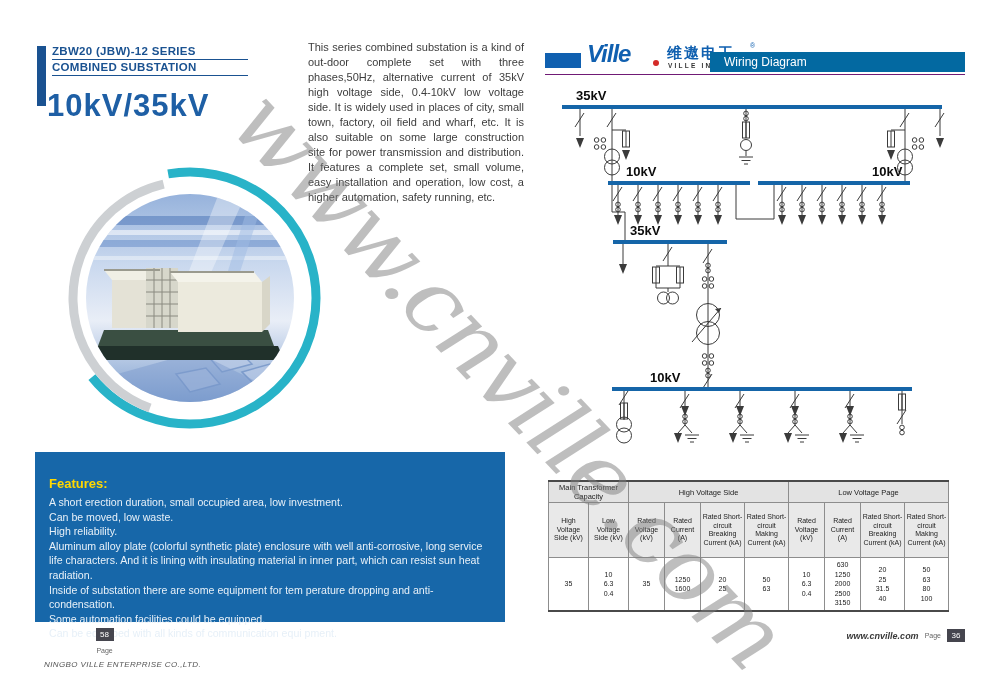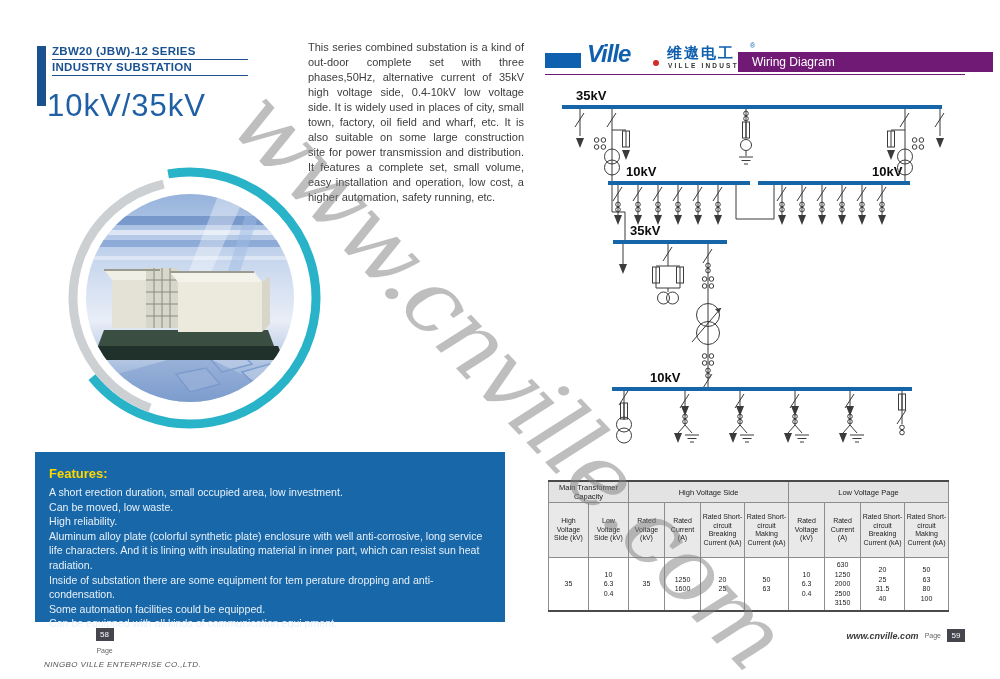--- a/index.html
+++ b/index.html
@@ -6,52 +6,52 @@
   body{width:1000px;height:679px;position:relative;overflow:hidden;background:#ffffff;
        font-family:"Liberation Sans",sans-serif;color:#333;}
   .abs{position:absolute;}
 
   
   #title-block{left:37px;top:44px;}
   .title-bar{position:absolute;left:0;top:2px;width:9px;height:60px;background:#1a5291;}
   .title-lines{margin-left:15px;width:196px;}
   .title-line{font-size:11.5px;font-weight:bold;color:#1a5291;letter-spacing:.3px;
               border-bottom:1.5px solid #1a5291;padding:1px 0 2px 0;}
-  #voltage-title{left:47px;top:88px;font-size:31px;font-weight:400;color:#1e5fa5;letter-spacing:1px;}
+  #voltage-title{left:47px;top:88px;font-size:31px;font-weight:700;color:#1e5fa5;letter-spacing:1px;}
 
   
   #intro{left:308px;top:40px;width:216px;font-size:11px;line-height:15px;color:#3d3d3d;
          text-align:justify;}
 
   
   #logo-row{left:545px;top:40px;width:420px;height:34px;border-bottom:1px solid #701a75;}
   .logo-block{position:absolute;left:0;top:13px;width:36px;height:15px;background:#1060b0;}
   .logo-word{position:absolute;left:42px;top:0px;font-style:italic;font-weight:bold;
              color:#1060b0;font-size:24px;letter-spacing:-1px;}
   .logo-dot{position:absolute;left:108px;top:20px;width:6px;height:6px;border-radius:50%;background:#d42a28;}
   .logo-cn{position:absolute;left:122px;top:4px;font-size:15px;font-weight:bold;color:#1060b0;letter-spacing:2px;}
   .logo-reg{position:absolute;left:205px;top:2px;font-size:7px;color:#1060b0;}
   .logo-sub{position:absolute;left:123px;top:22px;font-size:6.5px;font-weight:bold;
             letter-spacing:2.2px;color:#333;}
-  .section-bar{position:absolute;left:165px;top:12px;width:255px;height:20px;background:#701a75;
-               color:#fff;font-size:12px;line-height:20px;padding-left:14px;box-sizing:border-box;margin-left:28px;}
+  .section-bar{position:absolute;left:165px;top:12px;width:255px;height:20px;background:#0369a1;
+               color:#fff;font-size:12px;line-height:20px;padding-left:14px;box-sizing:border-box;}
 
   
   #photo{left:56px;top:164px;}
 
   
   #diagram{left:550px;top:84px;}
   .wire{stroke:#3b3b3b;stroke-width:1;fill:none;}
   .solid{fill:#3b3b3b;stroke:none;}
   .bus{fill:#1565a8;}
   .buslabel{font:bold 13px "Liberation Sans",sans-serif;fill:#0b0b0b;}
 
   
   #features{left:35px;top:452px;width:470px;height:170px;background:#1767a9;box-sizing:border-box;
-            padding:14px 14px;}
+            padding:24px 14px;}
   .features-heading{color:#ffd800;font-weight:bold;font-size:13px;margin-bottom:4px;}
   .features-body{color:#e7f0f8;font-size:10.6px;line-height:14.6px;white-space:pre-line;}
 
   
   #spec-table{left:548px;top:480px;width:401px;border-collapse:collapse;table-layout:fixed;
               font-size:7px;color:#222;background:#d946ef;}
   #spec-table th,#spec-table td{border:1px solid #8d8d8d;text-align:center;vertical-align:middle;
               padding:1px 1px;font-weight:normal;}
   #spec-table tr.grp th{background:#e3e3e3;height:15px;font-size:7.5px;}
   #spec-table tr.hdr th{background:#e9e9e9;height:52px;line-height:8.5px;}
@@ -73,21 +73,21 @@
   .company{font-size:8px;font-style:italic;color:#555;letter-spacing:.4px;margin-left:36px;}
   .site{font-size:9px;font-style:italic;font-weight:bold;color:#3a3a3a;}
 </style>
 </head>
 <body>
 
 <div class="abs" id="title-block">
   <div class="title-bar"></div>
   <div class="title-lines">
     <div class="title-line">ZBW20 (JBW)-12 SERIES</div>
-    <div class="title-line">INDUSTRY SUBSTATION</div>
+    <div class="title-line">COMBINED SUBSTATION</div>
   </div>
 </div>
 <div class="abs" id="voltage-title">10kV/35kV</div>
 
 <div class="abs" id="intro">This series combined substation is a kind of out-door complete set with three phases,50Hz, alternative current of 35kV high voltage side, 0.4-10kV low voltage side. It is widely used in places of city, small town, factory, oil field and wharf, etc. It is also suitable on some large construction site for power transmission and distribution. It features a complete set, small volume, easy installation and operation, low cost, a higher automation, safety running, etc.</div>
 
 <div class="abs" id="logo-row">
   <div class="logo-block"></div>
   <div class="logo-word">Ville</div>
   <div class="logo-dot"></div>
@@ -420,14 +420,14 @@
 <div class="abs" id="watermark">www.cnville.com</div>
 
 <div class="abs" id="footer-left">
   <div class="page-box">58</div>
   <div class="page-label">Page</div>
   <div class="company">NINGBO VILLE ENTERPRISE CO.,LTD.</div>
 </div>
 <div class="abs" id="footer-right">
   <div class="site">www.cnville.com</div>
   <div class="page-label">Page</div>
-  <div class="page-box">59</div>
+  <div class="page-box">36</div>
 </div>
 
 </body></html>

